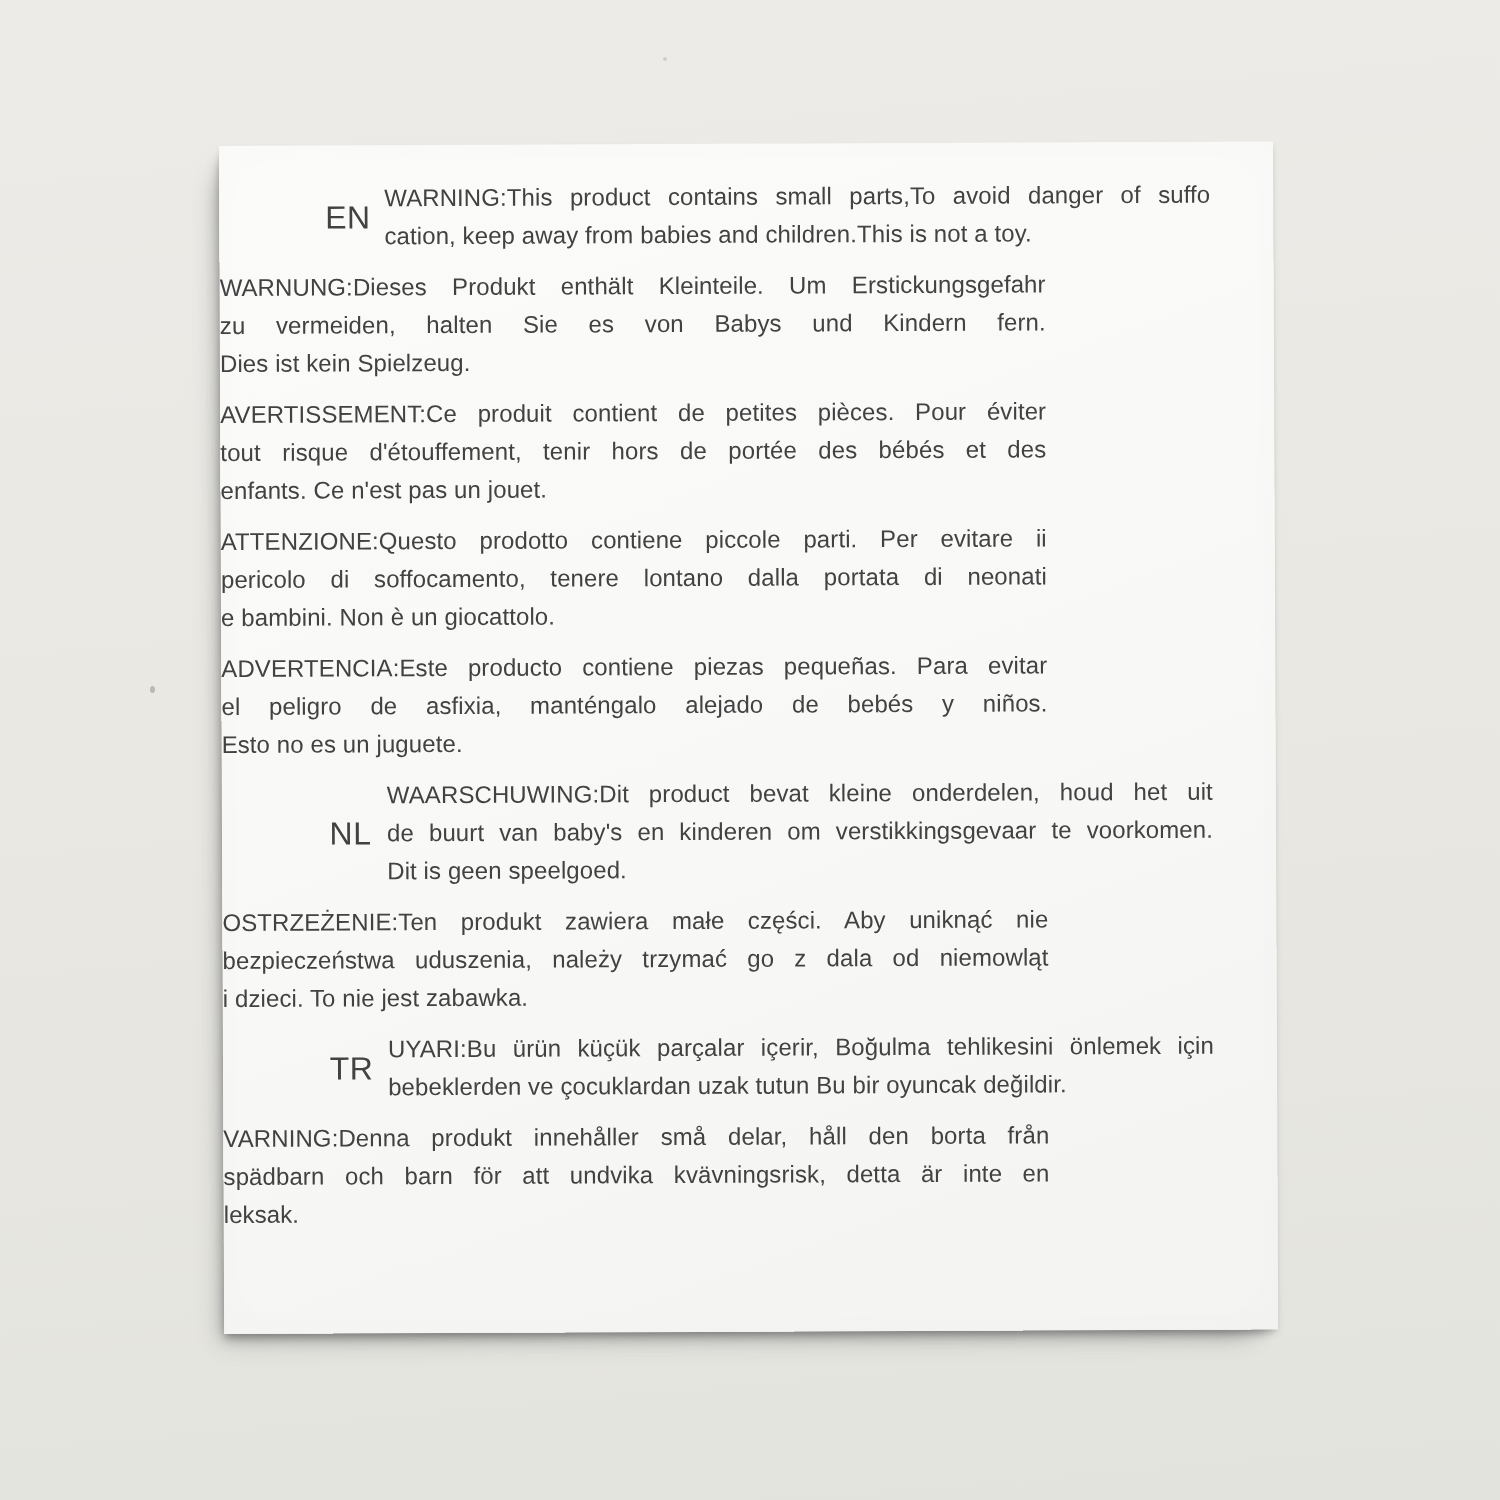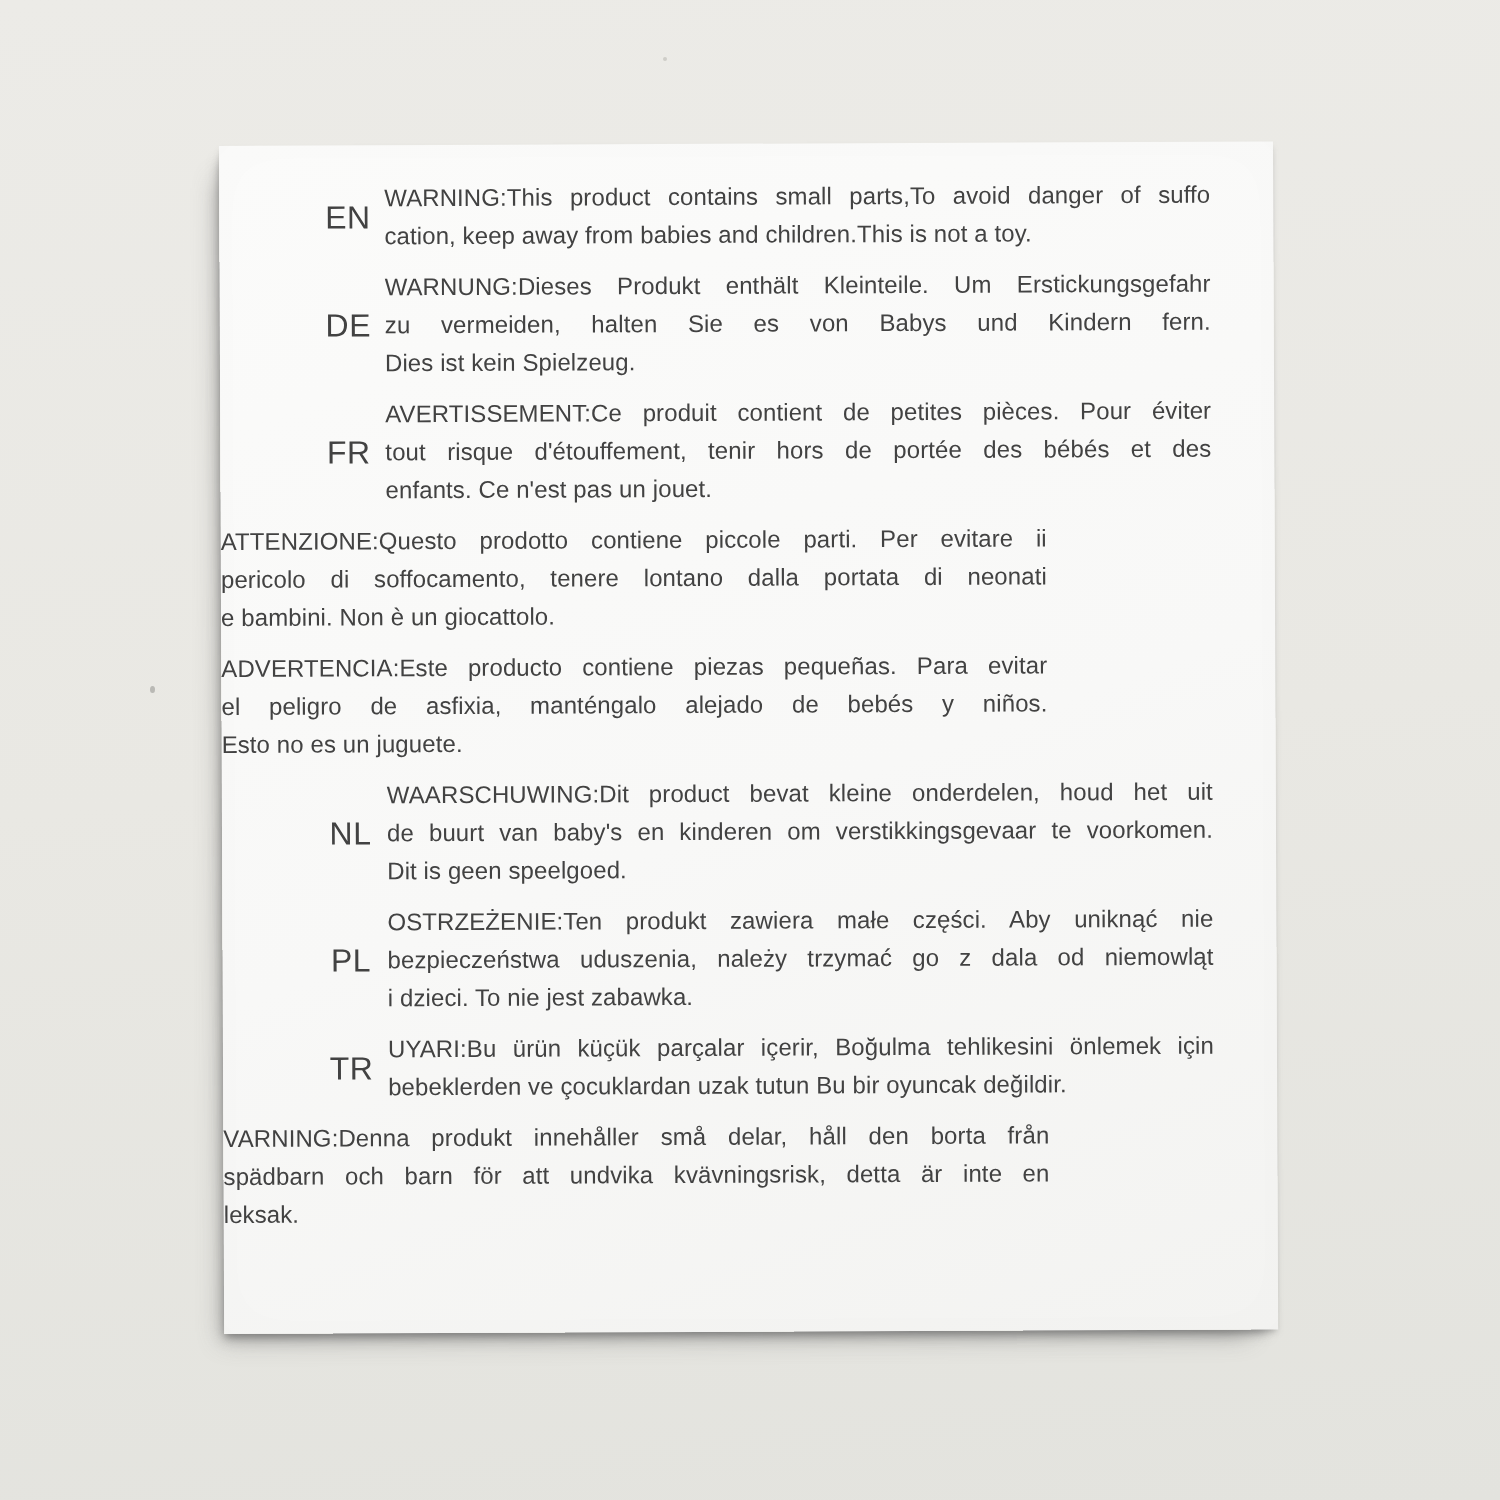--- a/index.html
+++ b/index.html
@@ -80,30 +80,28 @@
     <div class="sections">
   <div class="section">
     <div class="code">EN</div>
     <div class="text">
             <div class="line">WARNING:This product contains small parts,To avoid danger of suffo</div>
             <div class="line last">cation, keep away from babies and children.This is not a toy.</div>
           </div>
   </div>
 
   <div class="section">
-    <div class="code">DE</div>
     <div class="text">
             <div class="line">WARNUNG:Dieses Produkt enthält Kleinteile. Um Erstickungsgefahr</div>
             <div class="line">zu vermeiden, halten Sie es von Babys und Kindern fern.</div>
             <div class="line last">Dies ist kein Spielzeug.</div>
           </div>
   </div>
 
   <div class="section">
-    <div class="code">FR</div>
     <div class="text">
             <div class="line">AVERTISSEMENT:Ce produit contient de petites pièces. Pour éviter</div>
             <div class="line">tout risque d'étouffement, tenir hors de portée des bébés et des</div>
             <div class="line last">enfants. Ce n'est pas un jouet.</div>
           </div>
   </div>
 
   <div class="section">
     <div class="text">
             <div class="line">ATTENZIONE:Questo prodotto contiene piccole parti. Per evitare ii</div>
@@ -123,21 +121,20 @@
   <div class="section">
     <div class="code">NL</div>
     <div class="text">
             <div class="line">WAARSCHUWING:Dit product bevat kleine onderdelen, houd het uit</div>
             <div class="line">de buurt van baby's en kinderen om verstikkingsgevaar te voorkomen.</div>
             <div class="line last">Dit is geen speelgoed.</div>
           </div>
   </div>
 
   <div class="section">
-    <div class="code">PL</div>
     <div class="text">
             <div class="line">OSTRZEŻENIE:Ten produkt zawiera małe części. Aby uniknąć nie</div>
             <div class="line">bezpieczeństwa uduszenia, należy trzymać go z dala od niemowląt</div>
             <div class="line last">i dzieci. To nie jest zabawka.</div>
           </div>
   </div>
 
   <div class="section">
     <div class="code">TR</div>
     <div class="text">

